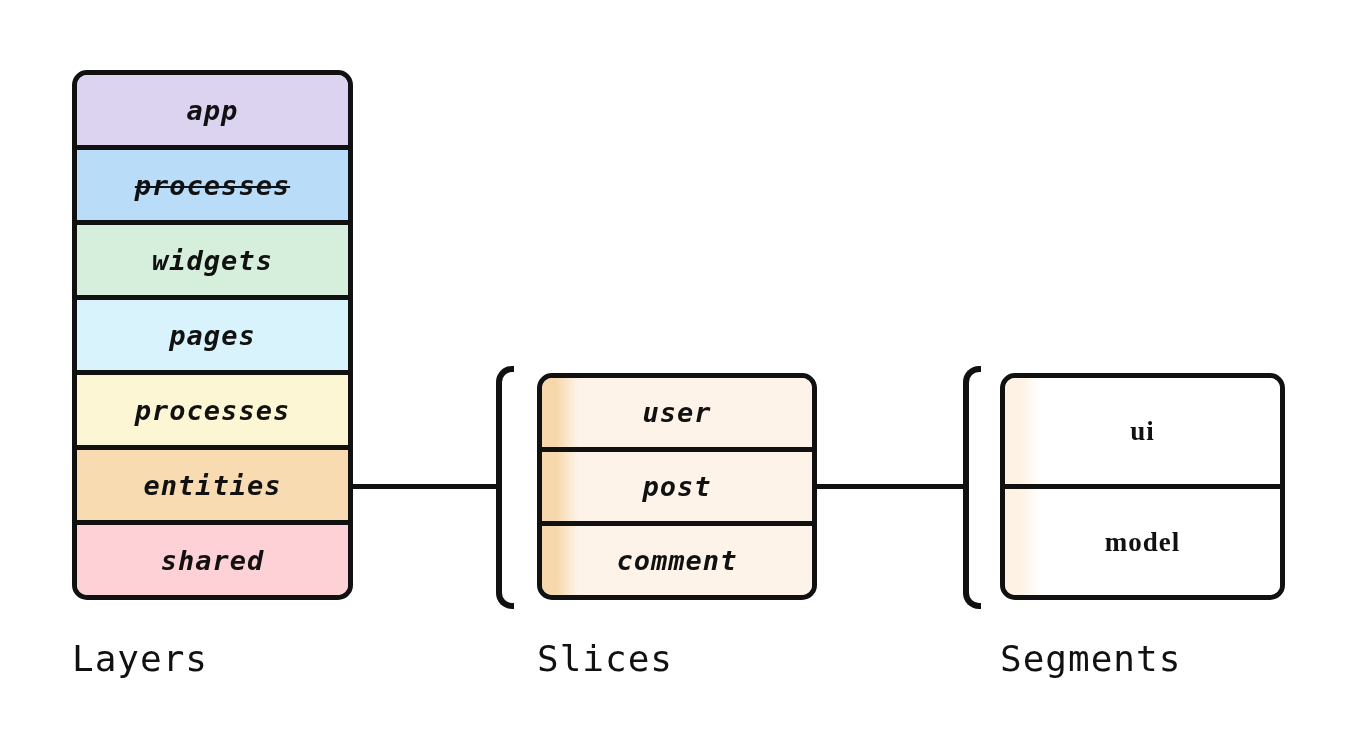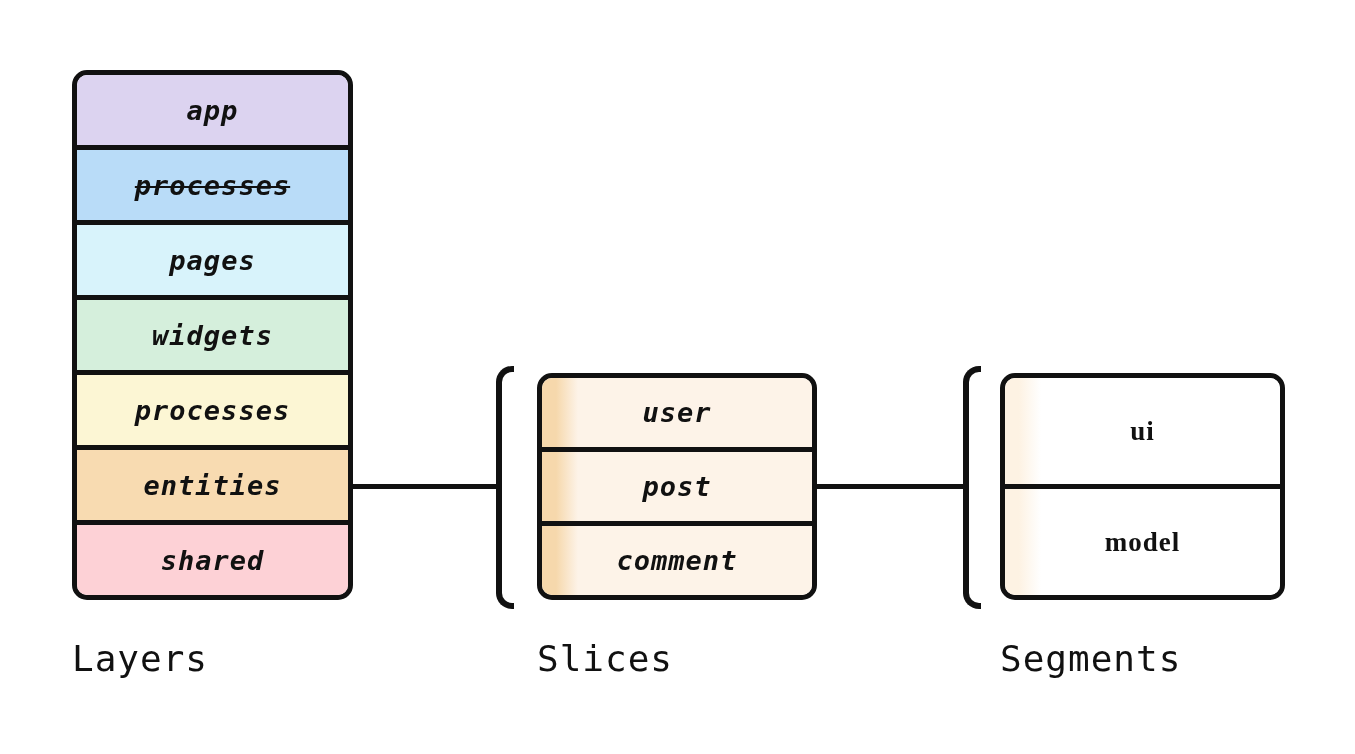--- a/index.html
+++ b/index.html
@@ -98,25 +98,25 @@
 
 <div class="canvas" style="--line: #111111; --canvas-bg: #ffffff;">
 
   <div class="stack" id="layers-stack">
     <div class="row" style="--bg: #dcd3f0;">
       <span class="row-label">app</span>
     </div>
     <div class="row" style="--bg: #b9dcf8;">
       <span class="row-label deprecated">processes</span>
     </div>
+    <div class="row" style="--bg: #d5efdc;">
+      <span class="row-label">widgets</span>
+    </div>
     <div class="row" style="--bg: #d8f3fb;">
       <span class="row-label">pages</span>
-    </div>
-    <div class="row" style="--bg: #d5efdc;">
-      <span class="row-label">widgets</span>
     </div>
     <div class="row" style="--bg: #fcf6d4;">
       <span class="row-label">processes</span>
     </div>
     <div class="row" style="--bg: #f8dbb1;">
       <span class="row-label">entities</span>
     </div>
     <div class="row" style="--bg: #fdd1d6;">
       <span class="row-label">shared</span>
     </div>

